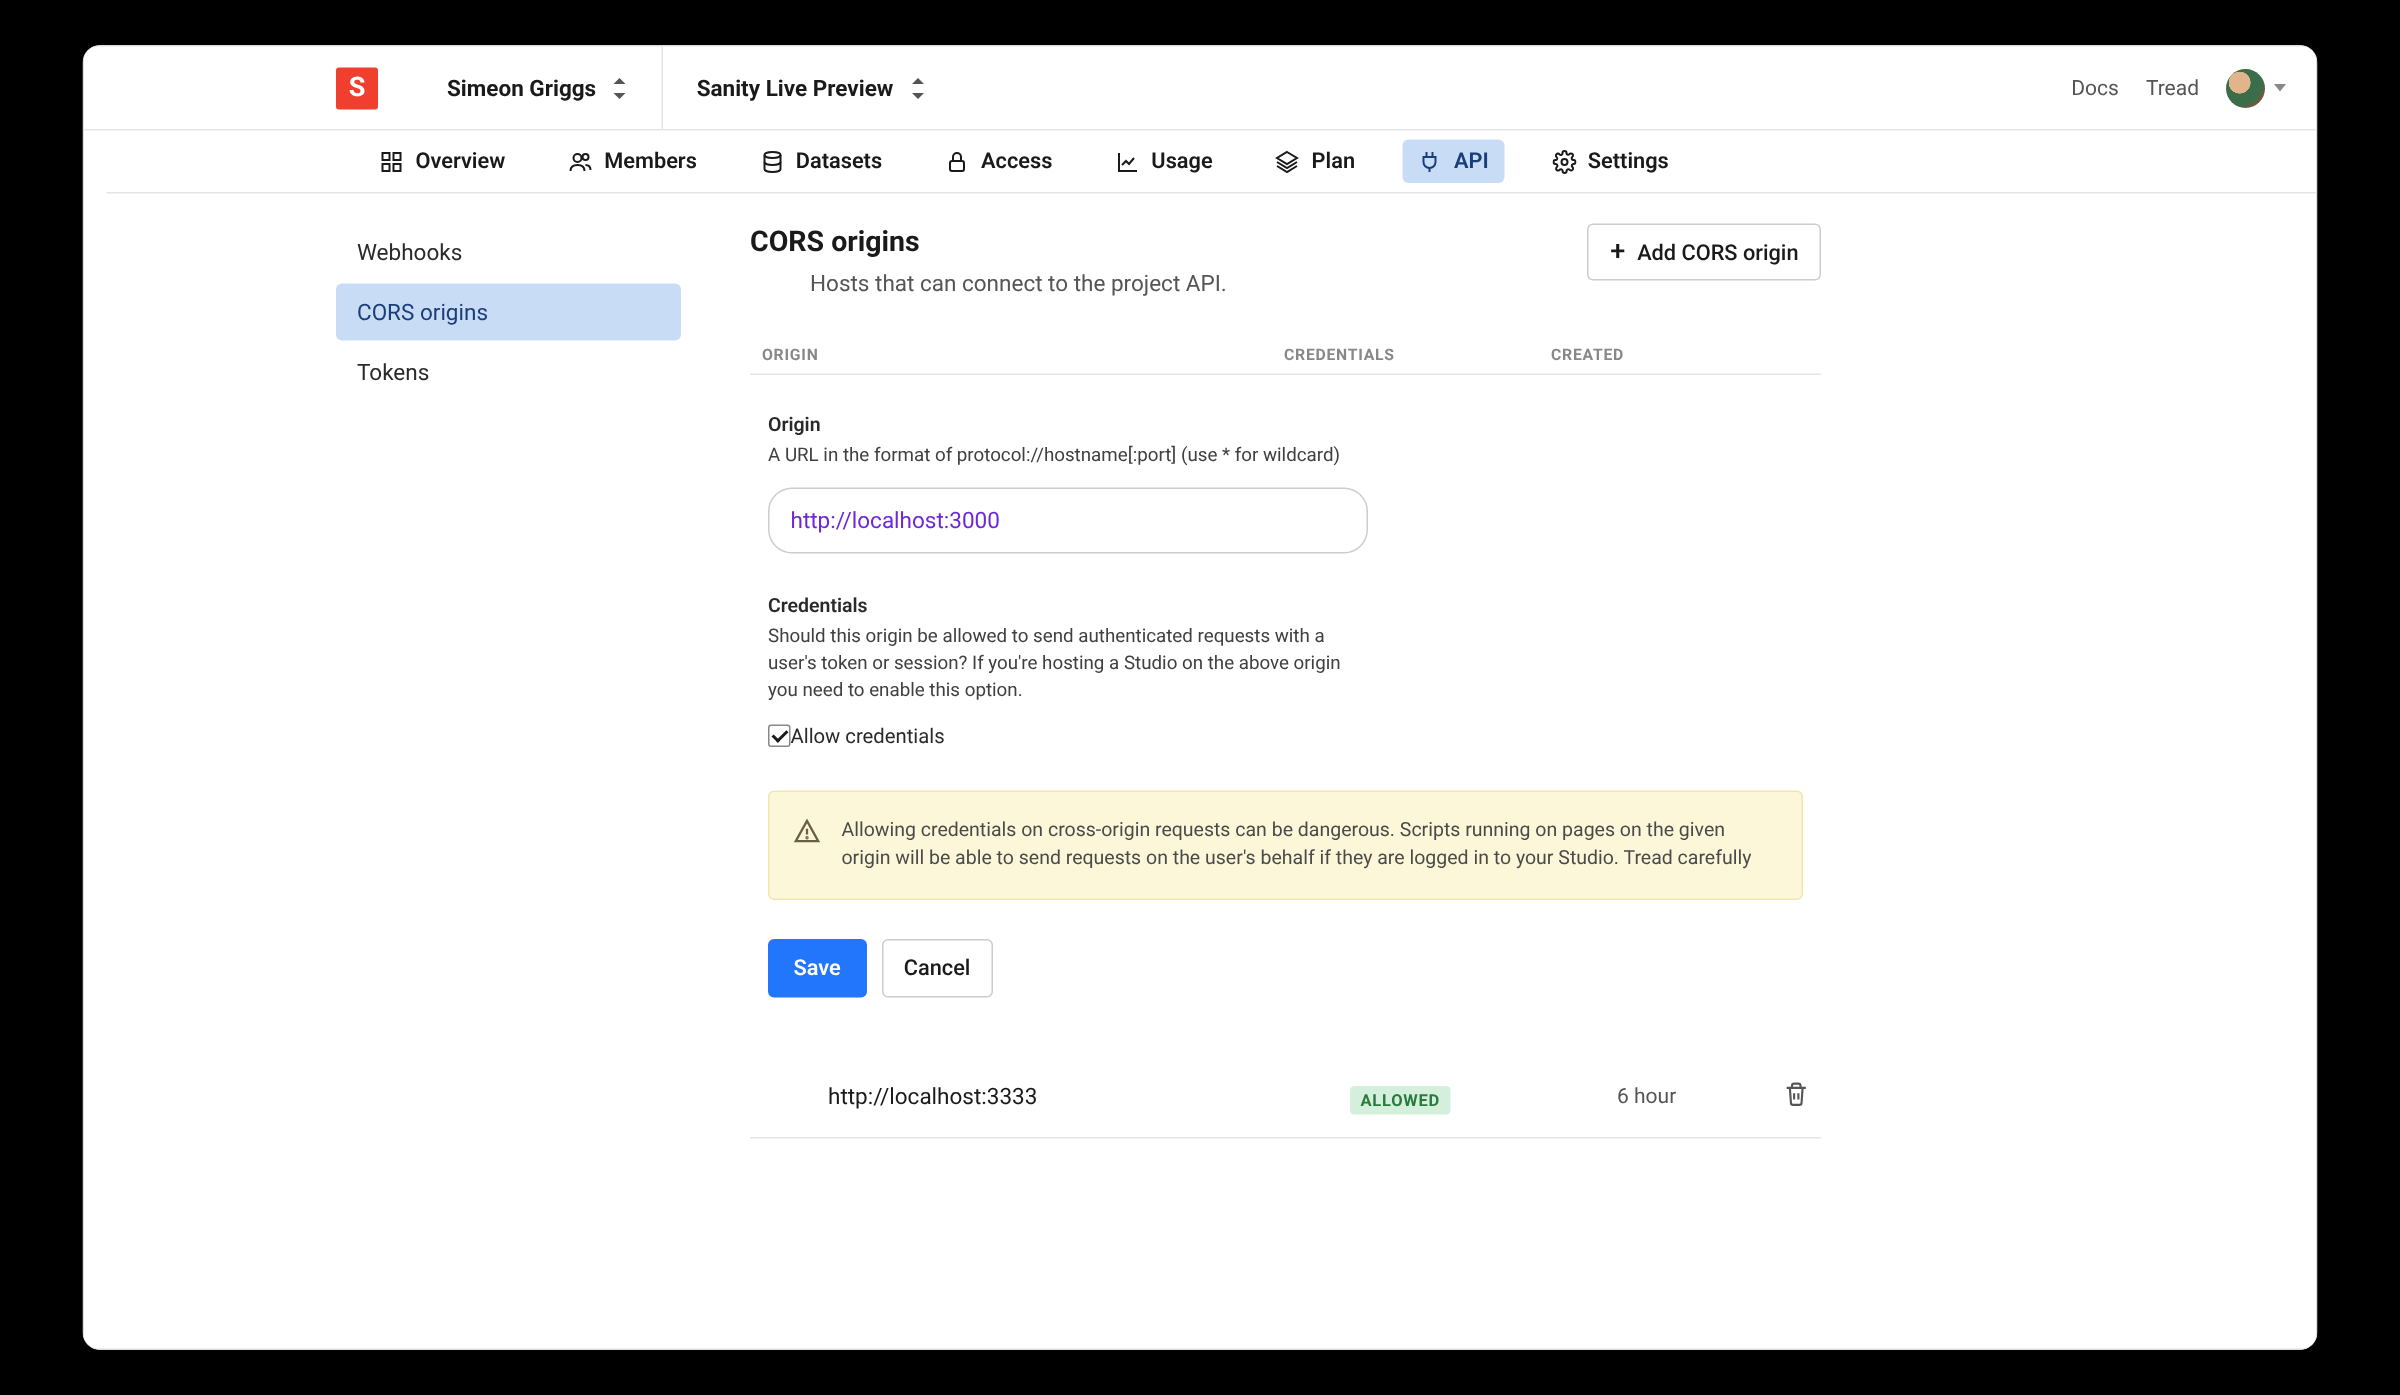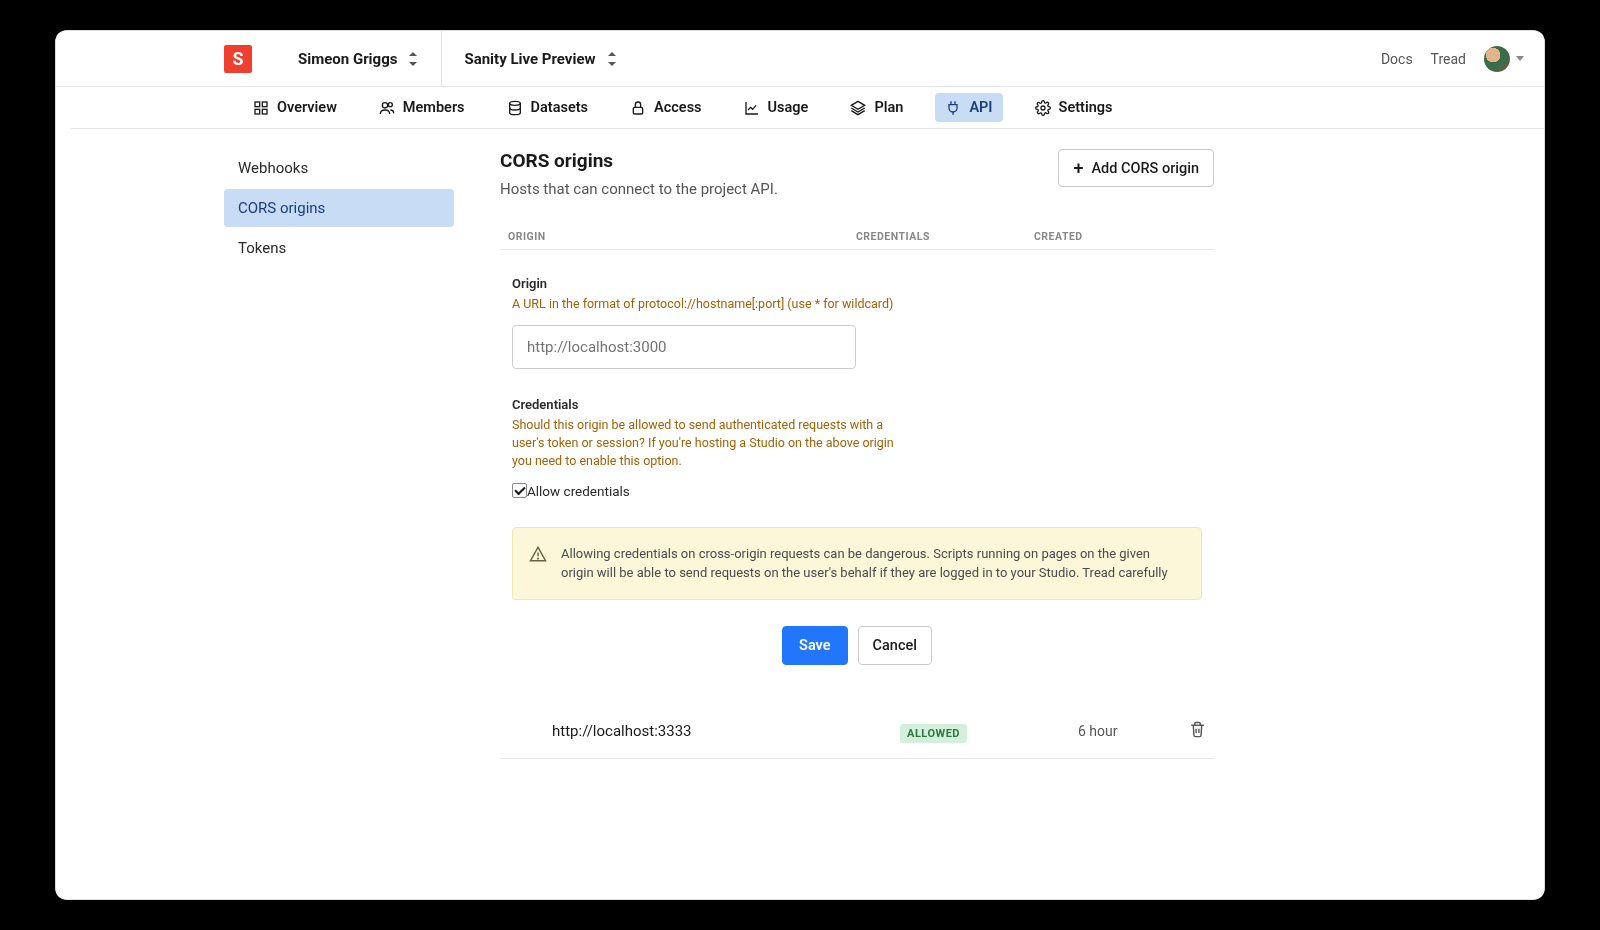--- a/index.html
+++ b/index.html
@@ -22,38 +22,38 @@
 .tab { display: flex; align-items: center; gap: 8px; font-size: 14.5px; font-weight: 600; color: #1a1a1a; padding: 6px 10px; border-radius: 4px; cursor: pointer; }
 .tab.active { background: #c9dcf5; color: #1a3e7a; }
 .tab svg { width: 16px; height: 16px; }
 .content { flex: 1; display: flex; padding: 20px 10px 0 168px; overflow: auto; }
 .sidebar { width: 230px; display: flex; flex-direction: column; gap: 2px; }
 .side-item { padding: 10px 14px; font-size: 15px; color: #2a2a2a; border-radius: 4px; cursor: pointer; }
 .side-item.active { background: #c9dcf5; color: #1a3e7a; }
 .main { flex: 1; padding-left: 46px; max-width: 760px; }
 .page-head { display: flex; align-items: flex-start; justify-content: space-between; margin-bottom: 10px; }
 .page-title { font-size: 19px; font-weight: 700; color: #1a1a1a; margin-bottom: 8px; }
-.page-desc { font-size: 15px; color: #555; }
+.page-desc { font-size: 15px; color: #555; margin-left: 40px; }
 .btn { display: flex; align-items: center; gap: 8px; background: #fff; border: 1px solid #ccc; border-radius: 4px; padding: 9px 14px; font-size: 14.5px; cursor: pointer; color: #1a1a1a; font-weight: 500; }
 .btn-primary { background: #2276fc; border-color: #2276fc; color: #fff; font-weight: 600; padding: 10px 16px; }
 .cols { display: flex; font-size: 10.5px; font-weight: 700; color: #888; letter-spacing: 0.5px; text-transform: uppercase; border-bottom: 1px solid #e5e5e5; padding: 22px 8px 6px 8px; }
 .col-origin { flex: 0 0 348px; }
 .col-cred { flex: 0 0 178px; }
 .col-created { flex: 1; }
 .form { padding: 26px 12px 0 12px; }
 .field-label { font-size: 13px; font-weight: 600; color: #2a2a2a; margin-bottom: 4px; }
-.field-help { font-size: 12.5px; color: #a16207; margin-bottom: 12px; line-height: 1.45; max-width: 400px; }
-.text-input { width: 344px; padding: 12px 14px; font-size: 15px; border: 1px solid #ccc; border-radius: 4px; outline: none; color: #737373; }
+.field-help { font-size: 12.5px; color: #404040; margin-bottom: 12px; line-height: 1.45; max-width: 400px; }
+.text-input { width: 400px; padding: 12px 14px; font-size: 15px; border: 1px solid #ccc; border-radius: 16px; outline: none; color: #6d28d9; }
 .field-block { margin-bottom: 28px; }
 .checkbox-row { display: flex; align-items: center; font-size: 13.5px; color: #2a2a2a; cursor: pointer; }
 .checkbox { width: 15px; height: 15px; border: 1px solid #888; border-radius: 2px; display: flex; align-items: center; justify-content: center; background: #fff; }
 .checkbox.checked::after { content: ""; width: 4px; height: 8px; border-right: 2px solid #1a1a1a; border-bottom: 2px solid #1a1a1a; transform: rotate(45deg) translate(-1px,-1px); }
 .warning { background: #fdf7d9; border: 1px solid #f0e6b0; border-radius: 4px; padding: 16px; display: flex; gap: 14px; font-size: 13px; color: #4a4a4a; line-height: 1.5; margin-bottom: 26px; }
 .warning svg { flex-shrink: 0; width: 18px; height: 18px; margin-top: 1px; }
-.btn-row { display: flex; gap: 10px; margin-bottom: 40px; justify-content: center; }
+.btn-row { display: flex; gap: 10px; margin-bottom: 40px; }
 .data-row { display: flex; align-items: center; padding: 16px 8px; border-bottom: 1px solid #e5e5e5; }
 .data-row .col-origin { font-size: 15px; color: #1a1a1a; margin-left: 44px; }
 .badge { background: #d4f0dd; color: #2a7a3e; font-size: 11px; font-weight: 700; letter-spacing: 0.5px; padding: 3px 7px; border-radius: 3px; }
 .data-row .col-created { font-size: 14px; color: #555; }
 .trash { cursor: pointer; color: #555; }
 .plus-icon { font-size: 18px; line-height: 1; }
 </style>
 </head>
 <body>
 

